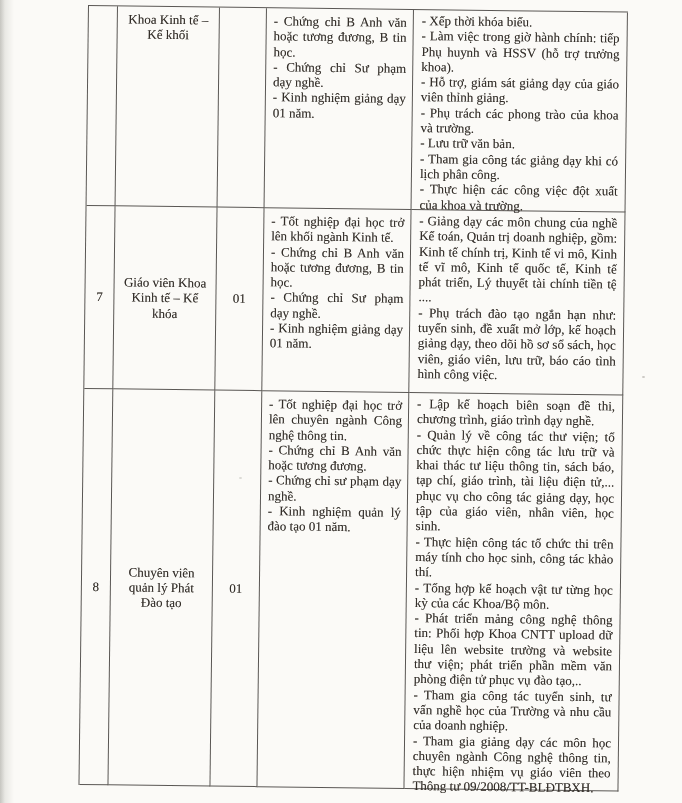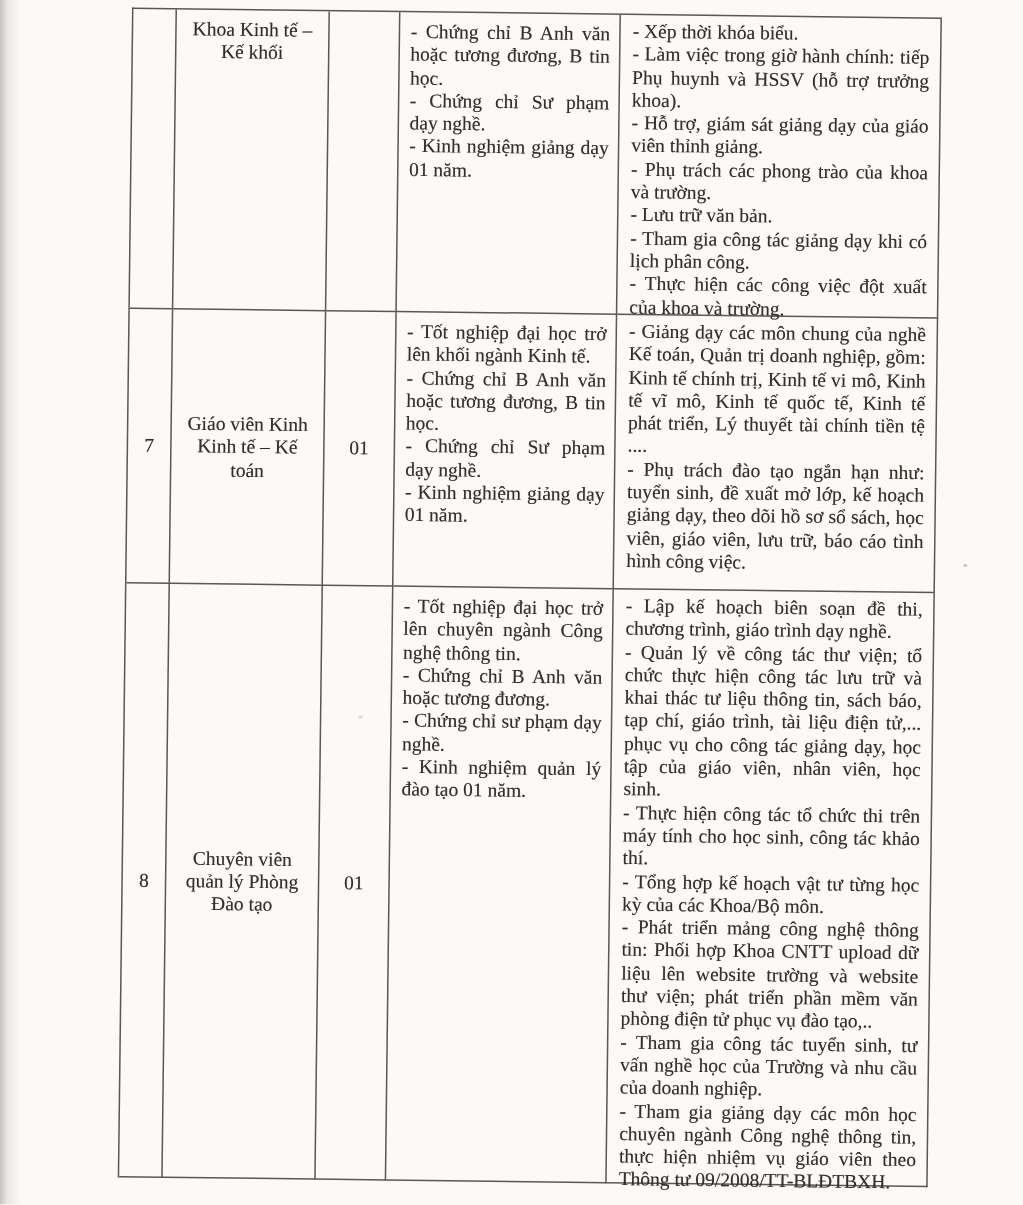--- a/index.html
+++ b/index.html
@@ -81,37 +81,37 @@
       <p>- Làm việc trong giờ hành chính: tiếp Phụ huynh và HSSV (hỗ trợ trưởng khoa).</p>
       <p>- Hỗ trợ, giám sát giảng dạy của giáo viên thỉnh giảng.</p>
       <p>- Phụ trách các phong trào của khoa và trường.</p>
       <p>- Lưu trữ văn bản.</p>
       <p>- Tham gia công tác giảng dạy khi có lịch phân công.</p>
       <p>- Thực hiện các công việc đột xuất của khoa và trường.</p>
     </div>
 
   <div class="c cell-no r7">7</div>
   <div class="c cell-pos r7">
-    <span>Giáo viên Kinh Kinh tế – Kế toán</span>
+    <span>Giáo viên Khoa Kinh tế – Kế khóa</span>
   </div>
   <div class="c cell-qty r7">01</div>
   <div class="c cell-req r7">
       <p>- Tốt nghiệp đại học trở lên khối ngành Kinh tế.</p>
       <p>- Chứng chỉ B Anh văn hoặc tương đương, B tin học.</p>
       <p>- Chứng chỉ Sư phạm dạy nghề.</p>
       <p>- Kinh nghiệm giảng dạy 01 năm.</p>
     </div>
   <div class="c cell-duty r7">
       <p>- Giảng dạy các môn chung của nghề Kế toán, Quản trị doanh nghiệp, gồm: Kinh tế chính trị, Kinh tế vi mô, Kinh tế vĩ mô, Kinh tế quốc tế, Kinh tế phát triển, Lý thuyết tài chính tiền tệ ....</p>
       <p>- Phụ trách đào tạo ngắn hạn như: tuyển sinh, đề xuất mở lớp, kế hoạch giảng dạy, theo dõi hồ sơ sổ sách, học viên, giáo viên, lưu trữ, báo cáo tình hình công việc.</p>
     </div>
 
   <div class="c cell-no r8">8</div>
   <div class="c cell-pos r8">
-    <span>Chuyên viên quản lý Phòng Đào tạo</span>
+    <span>Chuyên viên quản lý Phát Đào tạo</span>
   </div>
   <div class="c cell-qty r8">01</div>
   <div class="c cell-req r8">
       <p>- Tốt nghiệp đại học trở lên chuyên ngành Công nghệ thông tin.</p>
       <p>- Chứng chỉ B Anh văn hoặc tương đương.</p>
       <p>- Chứng chỉ sư phạm dạy nghề.</p>
       <p>- Kinh nghiệm quản lý đào tạo 01 năm.</p>
     </div>
   <div class="c cell-duty r8">
       <p>- Lập kế hoạch biên soạn đề thi, chương trình, giáo trình dạy nghề.</p>

